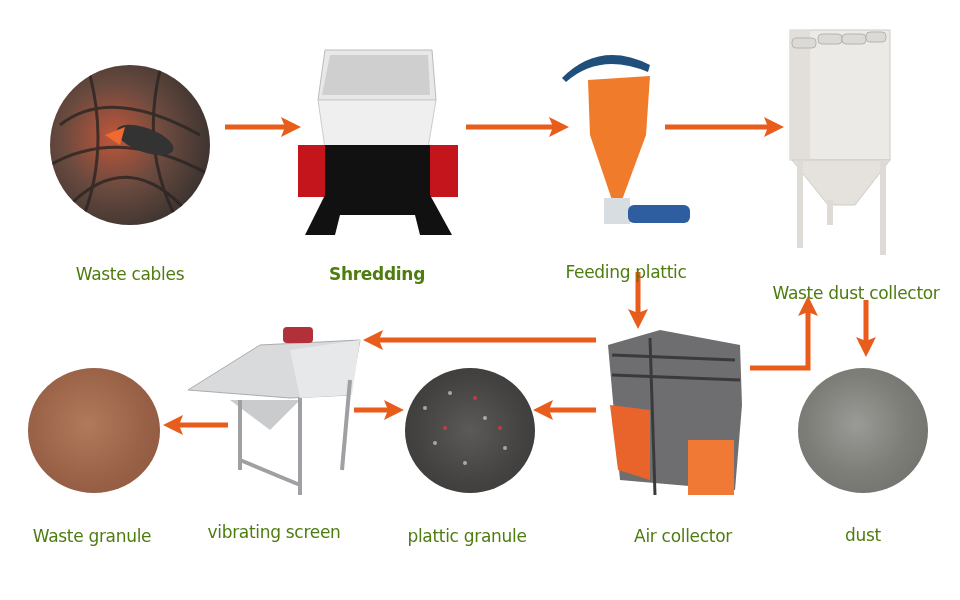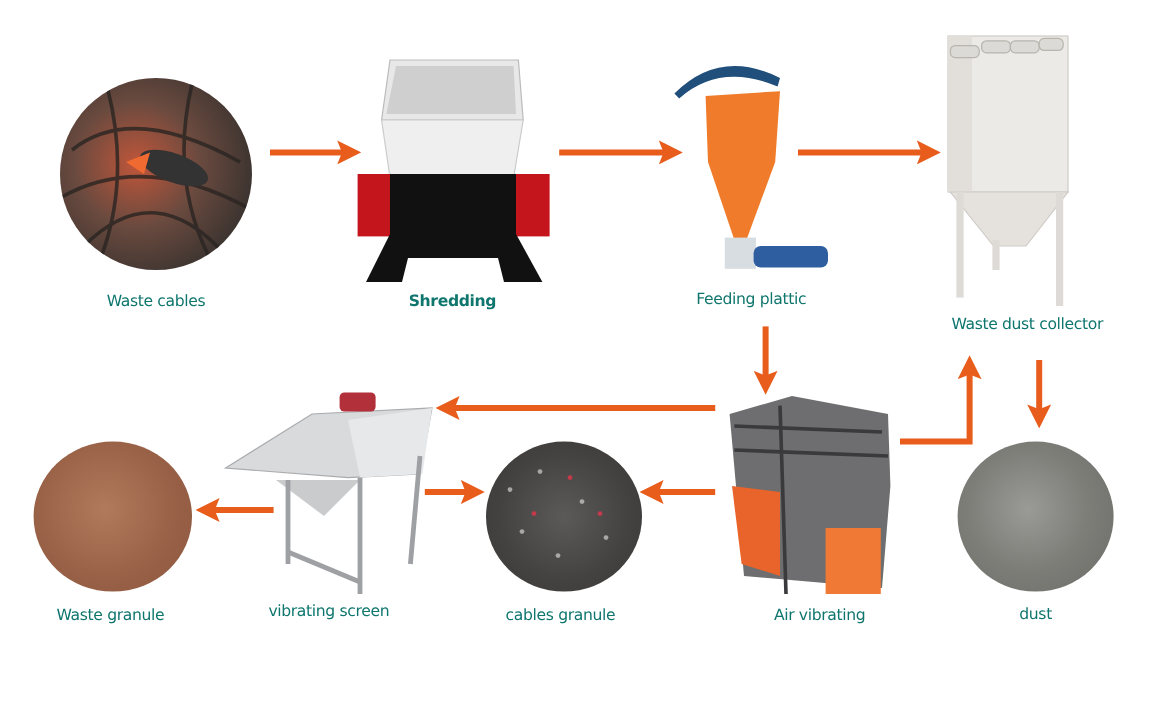--- a/index.html
+++ b/index.html
@@ -1,18 +1,18 @@
 <!DOCTYPE html>
 <html><head>
 <meta charset="utf-8">
 <style>
   html, body { margin:0; padding:0; }
   body { width:960px; height:600px; background:#ffffff; position:relative; overflow:hidden;
          font-family:"DejaVu Sans", sans-serif; }
-  .label { position:absolute; font-size:13px; color:#0f766e; white-space:nowrap; transform:translateX(-50%); letter-spacing:-0.3px; }
+  .label { position:absolute; font-size:17px; color:#4d7c0f; white-space:nowrap; transform:translateX(-50%); letter-spacing:-0.3px;margin-top:20px; }
   .circle { position:absolute; border-radius:50%; overflow:hidden; }
   svg.layer { position:absolute; left:0; top:0; }
 </style>
 </head>
 <body>
 
 <svg class="layer" width="960" height="600" viewBox="0 0 960 600">
   <defs>
     <marker id="ah" markerWidth="4" markerHeight="4" refX="2.2" refY="2" orient="auto" markerUnits="strokeWidth">
       <path d="M0,0 L4,2 L0,4 L0.8,2 Z" fill="#E85C1C"></path>
@@ -91,40 +91,40 @@
 <svg class="layer" width="960" height="600" viewBox="0 0 960 600" style="pointer-events:none;">
   <polygon points="608,345 660,330 740,345 742,405 735,490 620,480" fill="#6e6e70"></polygon>
   <polygon points="610,405 650,410 650,480 618,470" fill="#e8642a"></polygon>
   <rect x="688" y="440" width="46" height="55" fill="#f07a35"></rect>
   <g stroke="#3a3a3c" stroke-width="3" fill="none">
     <line x1="612" y1="355" x2="735" y2="360"></line>
       <line x1="612" y1="375" x2="740" y2="380"></line>
     <line x1="650" y1="338" x2="655" y2="495"></line>
   </g>
 </svg>
-<div class="label" style="left:683px;top:506px;">Air vibrating</div>
+<div class="label" style="left:683px;top:506px;">Air collector</div>
 
 <div class="circle" style="left:405px;top:368px;width:130px;height:125px;background:radial-gradient(circle at 50% 50%,#5c5a58 0%,#444240 60%,#3a3836 100%);">
   <svg width="130" height="125" viewBox="0 0 130 125">
     <g fill="#cfcfcf" opacity="0.7">
       <circle cx="20" cy="40" r="2"></circle>
         <circle cx="45" cy="25" r="2"></circle>
         <circle cx="80" cy="50" r="2"></circle>
       <circle cx="100" cy="80" r="2"></circle>
         <circle cx="60" cy="95" r="2"></circle>
         <circle cx="30" cy="75" r="2"></circle>
     </g>
     <g fill="#c43a4a">
         <circle cx="70" cy="30" r="2"></circle>
         <circle cx="40" cy="60" r="2"></circle>
         <circle cx="95" cy="60" r="2"></circle>
       </g>
   </svg>
 </div>
-<div class="label" style="left:467px;top:506px;">cables granule</div>
+<div class="label" style="left:467px;top:506px;">plattic granule</div>
 
 <svg class="layer" width="960" height="600" viewBox="0 0 960 600" style="pointer-events:none;">
   <polygon points="188,390 260,345 360,340 350,395 290,398" fill="#d8dadc" stroke="#a9abad"></polygon>
   <polygon points="290,350 360,340 352,395 300,398" fill="#e6e8ea"></polygon>
   <rect x="283" y="327" width="30" height="16" rx="4" fill="#b2303a"></rect>
   <polygon points="230,400 300,400 270,430" fill="#c9cbcd"></polygon>
   <g stroke="#9ea0a3" stroke-width="4">
     <line x1="240" y1="400" x2="240" y2="470"></line>
       <line x1="300" y1="398" x2="300" y2="495"></line>
     <line x1="350" y1="380" x2="342" y2="470"></line>

